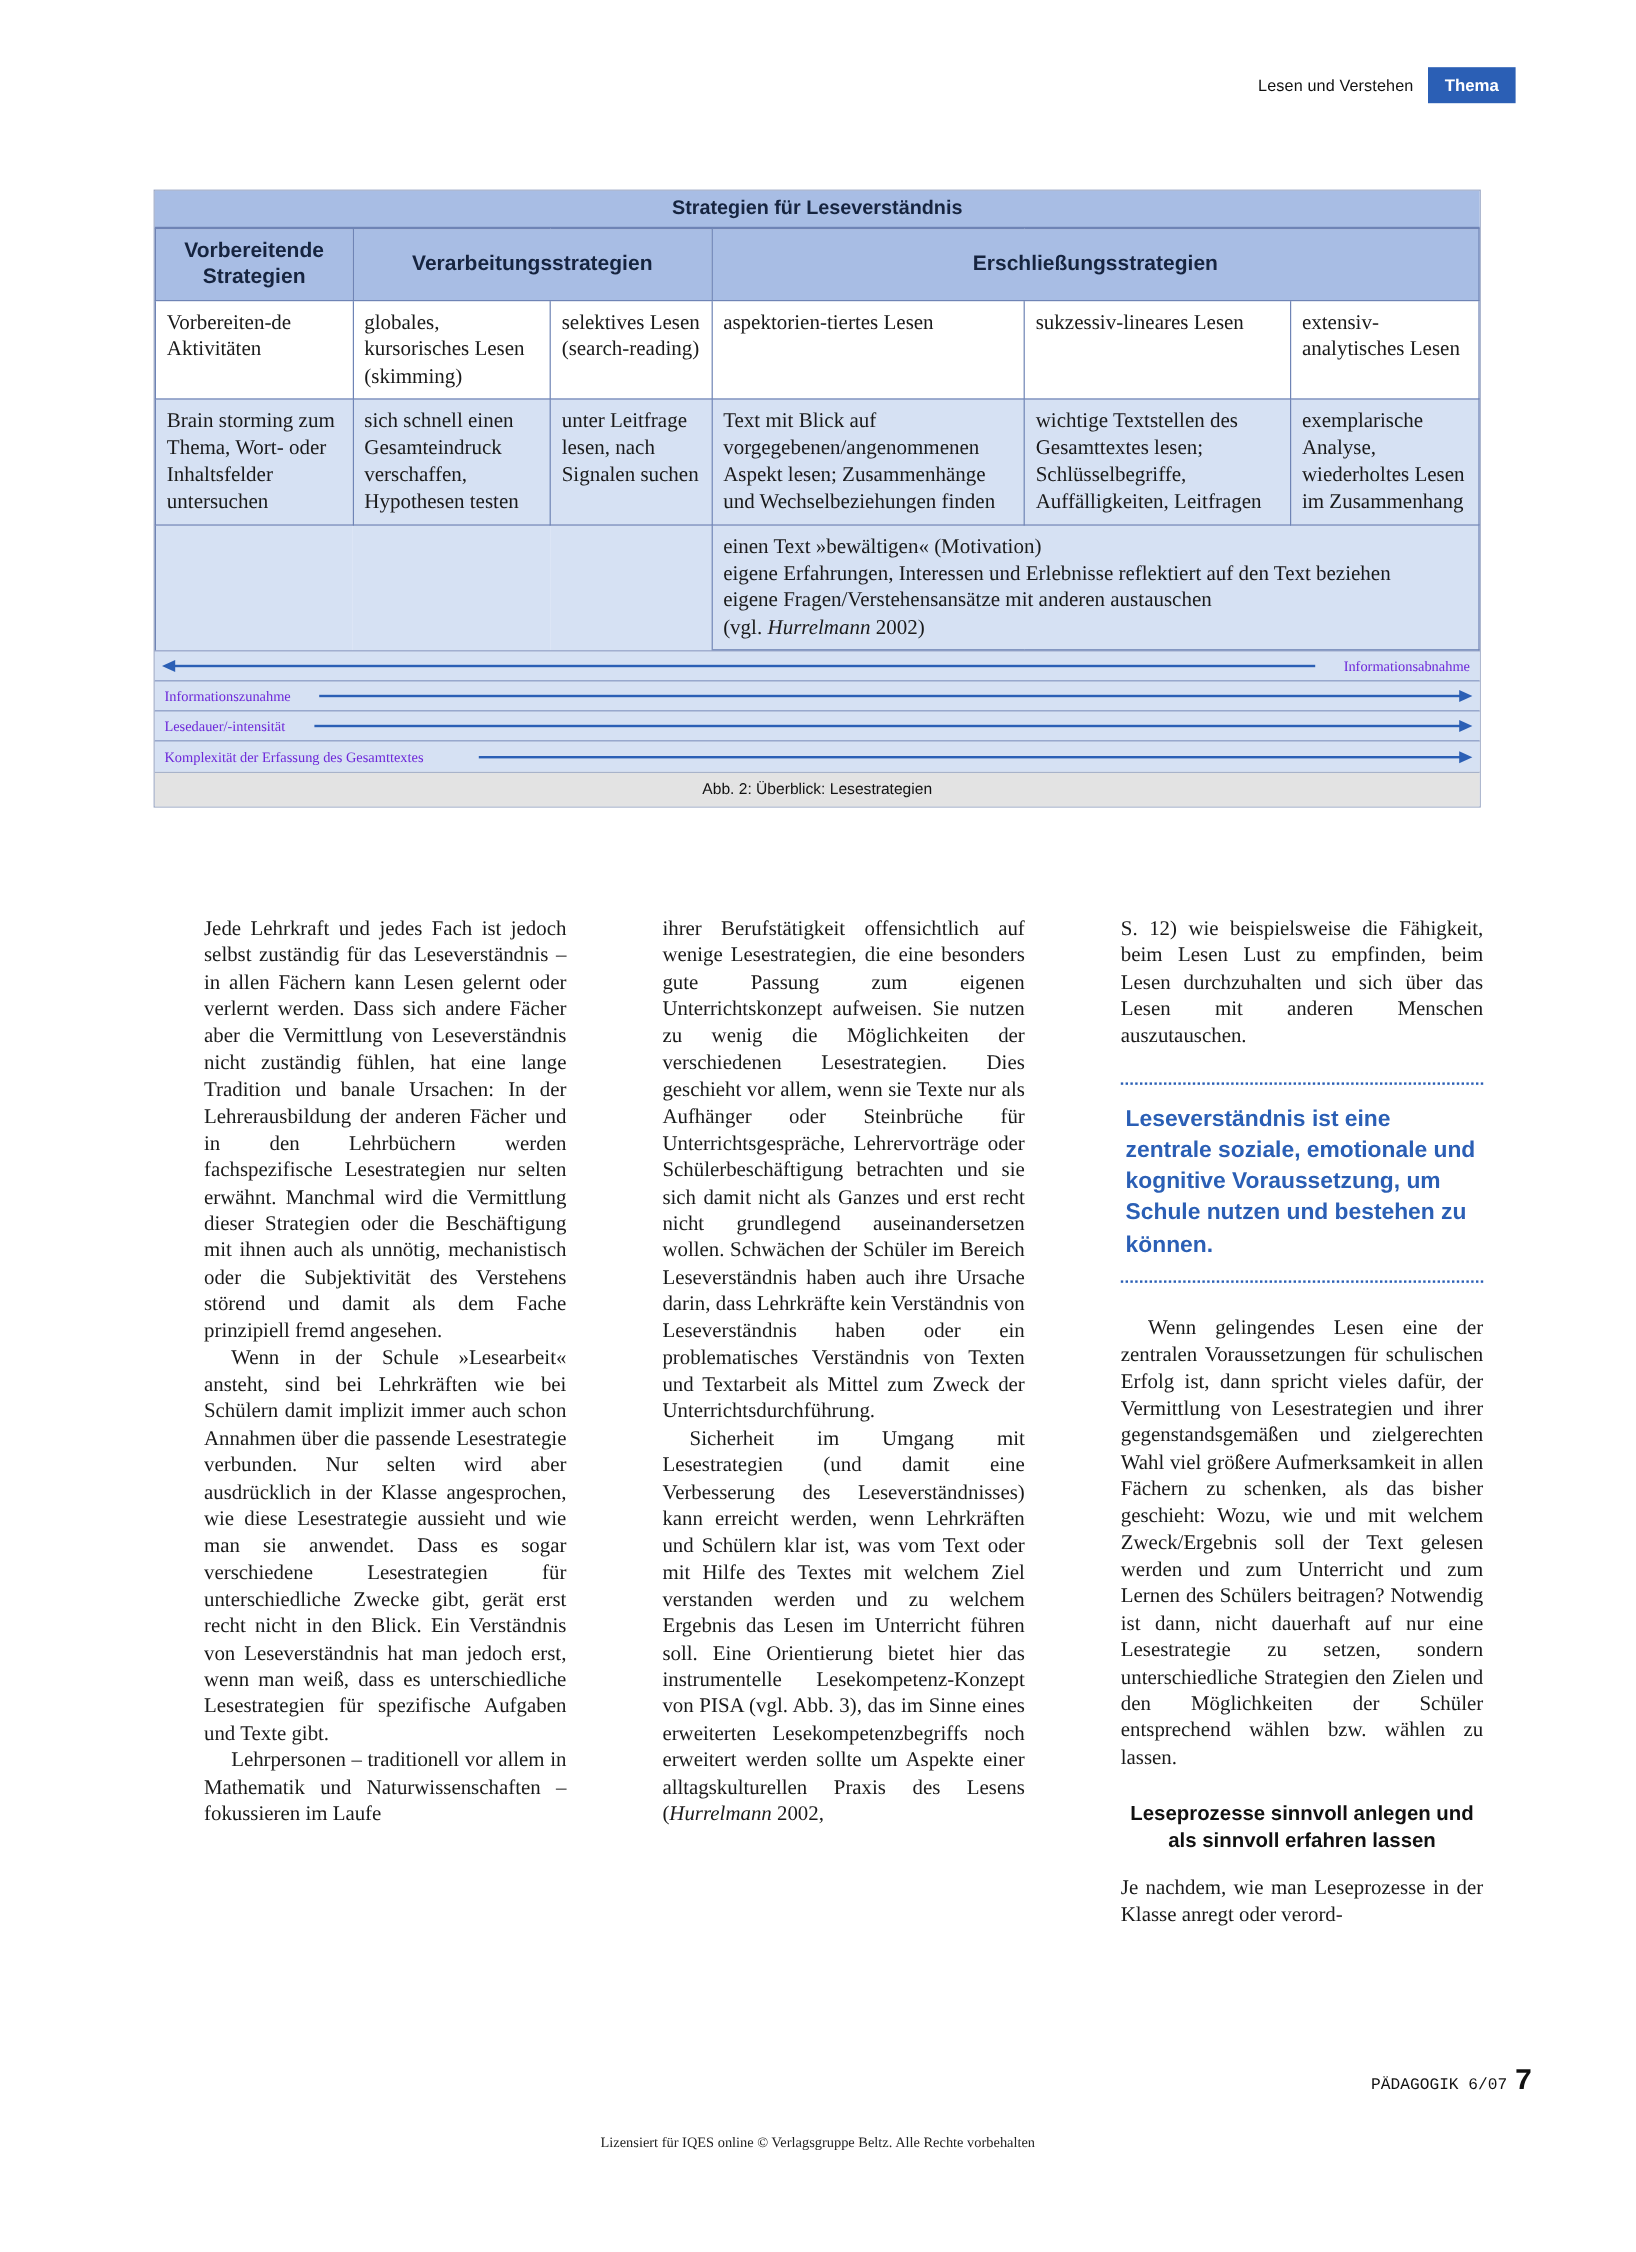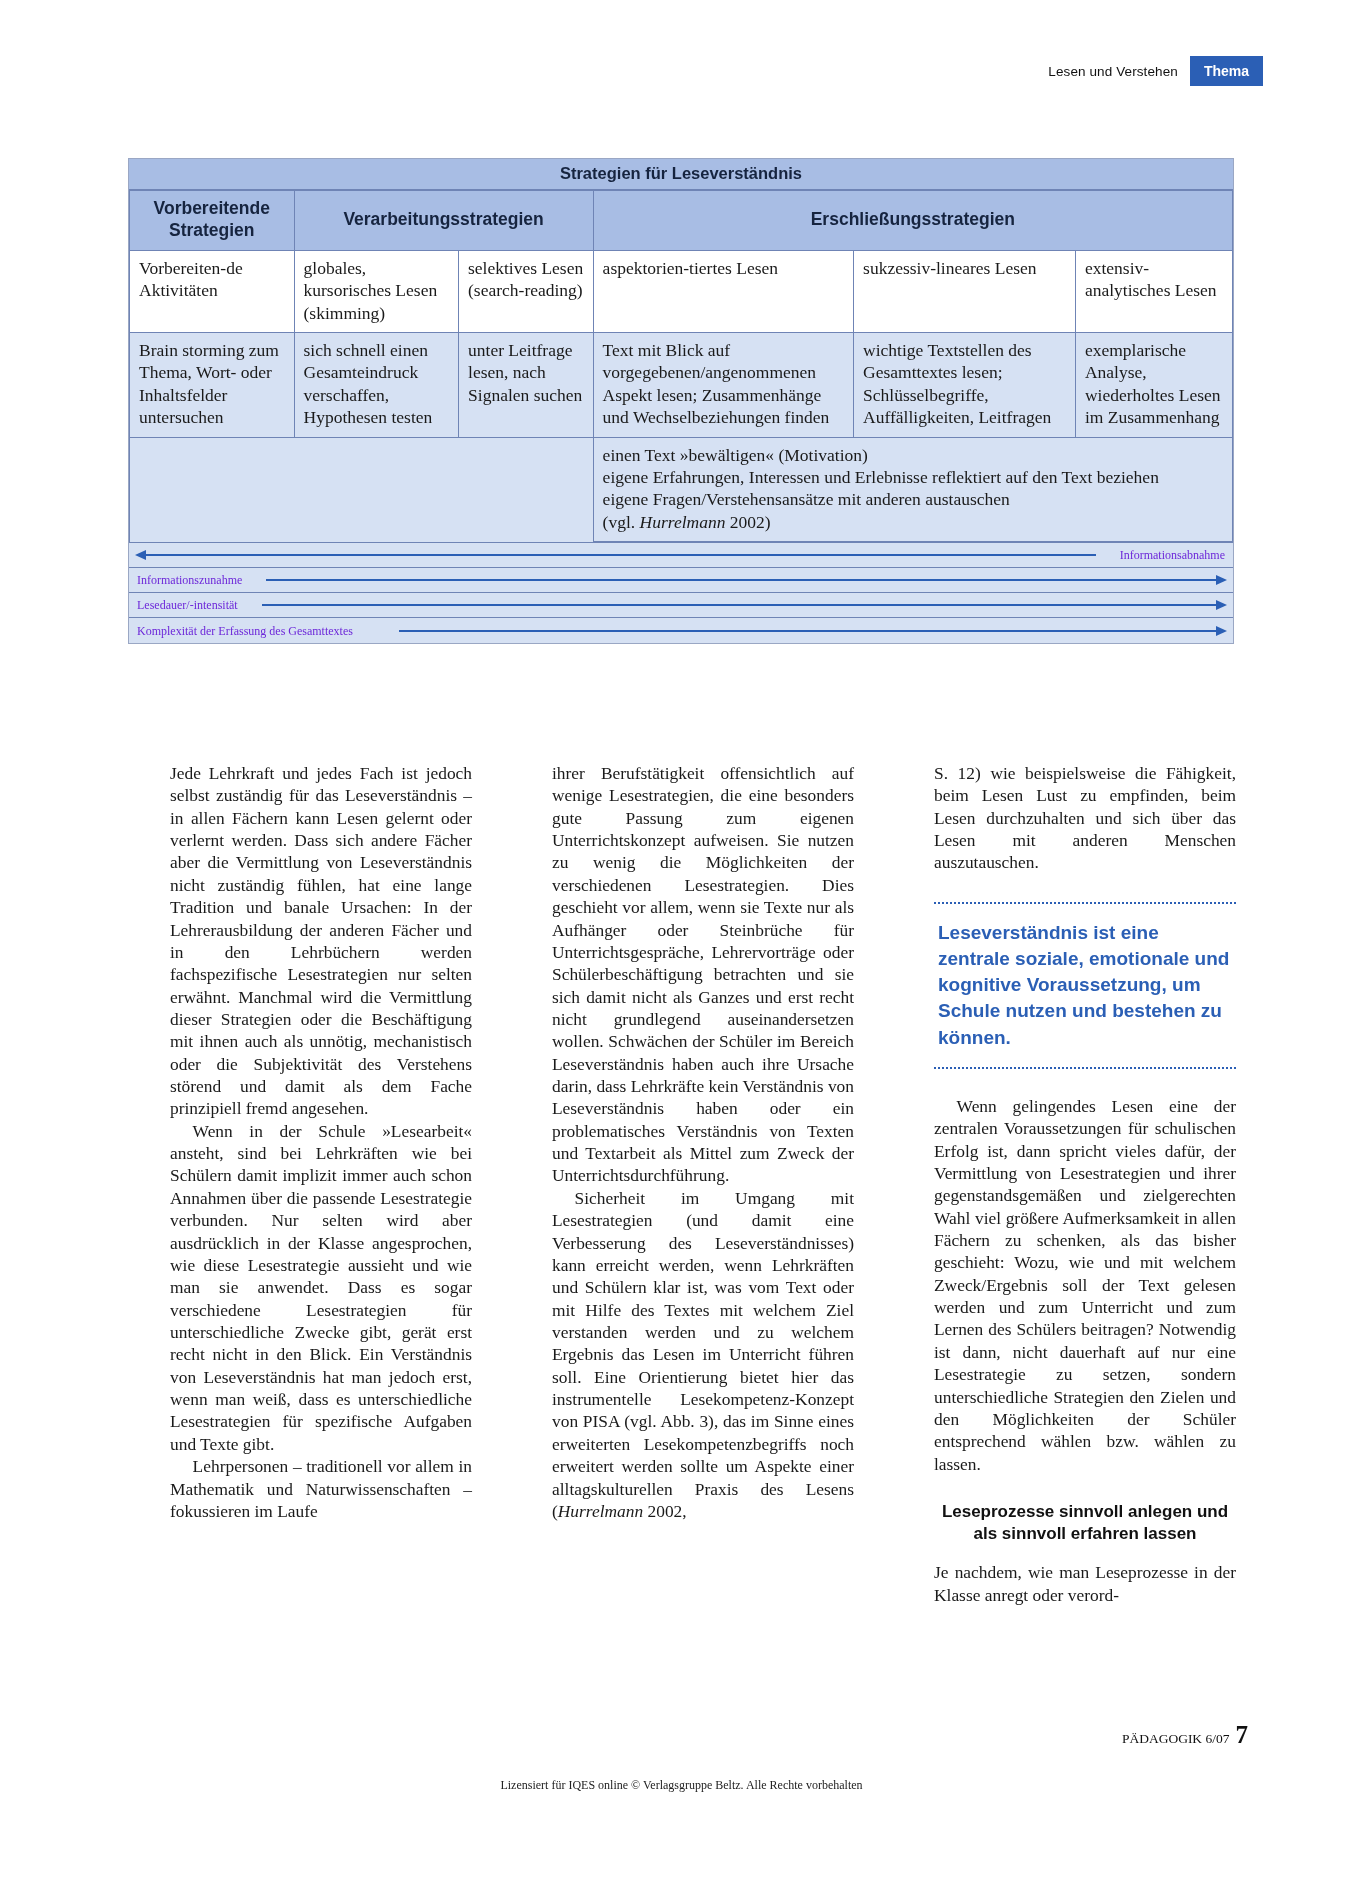--- a/index.html
+++ b/index.html
@@ -211,23 +211,23 @@
     position: absolute;
     left: 0;
     right: 0;
     bottom: 84px;
     text-align: center;
     font-size: 12px;
     color: #222;
   }
   .folio {
     position: absolute;
-    right: 115px;
+    right: 86px;
     bottom: 128px;
-    font-family: Liberation Serif, serif;
+    font-family: Liberation Mono, monospace;
     font-size: 13.5px;
     color: #111;
     display: flex;
     align-items: baseline;
     gap: 6px;
   }
   .folio .num {
     font-size: 25px;
     font-weight: bold;
   }
@@ -313,20 +313,21 @@
     </div>
     <div class="arrow-row">
       <div class="lbl">Komplexität der Erfassung des Gesamttextes</div>
       <div class="arrow-line">
         <div class="shaft"></div>
           <div class="head-r"></div>
       </div>
     </div>
   </div>
 
+  <div class="fig-caption">Abb. 2: Überblick: Lesestrategien</div>
 </div>
 
 <div class="columns">
 
   <div class="col">
     <p class="first">Jede Lehrkraft und jedes Fach ist jedoch selbst zuständig für das Leseverständnis – in allen Fächern kann Lesen gelernt oder verlernt werden. Dass sich andere Fächer aber die Vermittlung von Leseverständnis nicht zuständig fühlen, hat eine lange Tradition und banale Ursachen: In der Lehrerausbildung der anderen Fächer und in den Lehrbüchern werden fachspezifische Lesestrategien nur selten erwähnt. Manchmal wird die Vermittlung dieser Strategien oder die Beschäftigung mit ihnen auch als unnötig, mechanistisch oder die Subjektivität des Verstehens störend und damit als dem Fache prinzipiell fremd angesehen.</p>
     <p>Wenn in der Schule »Lesearbeit« ansteht, sind bei Lehrkräften wie bei Schülern damit implizit immer auch schon Annahmen über die passende Lesestrategie verbunden. Nur selten wird aber ausdrücklich in der Klasse angesprochen, wie diese Lesestrategie aussieht und wie man sie anwendet. Dass es sogar verschiedene Lesestrategien für unterschiedliche Zwecke gibt, gerät erst recht nicht in den Blick. Ein Verständnis von Leseverständnis hat man jedoch erst, wenn man weiß, dass es unterschiedliche Lesestrategien für spezifische Aufgaben und Texte gibt.</p>
     <p>Lehrpersonen – traditionell vor allem in Mathematik und Naturwissenschaften – fokussieren im Laufe</p>
   </div>
 

